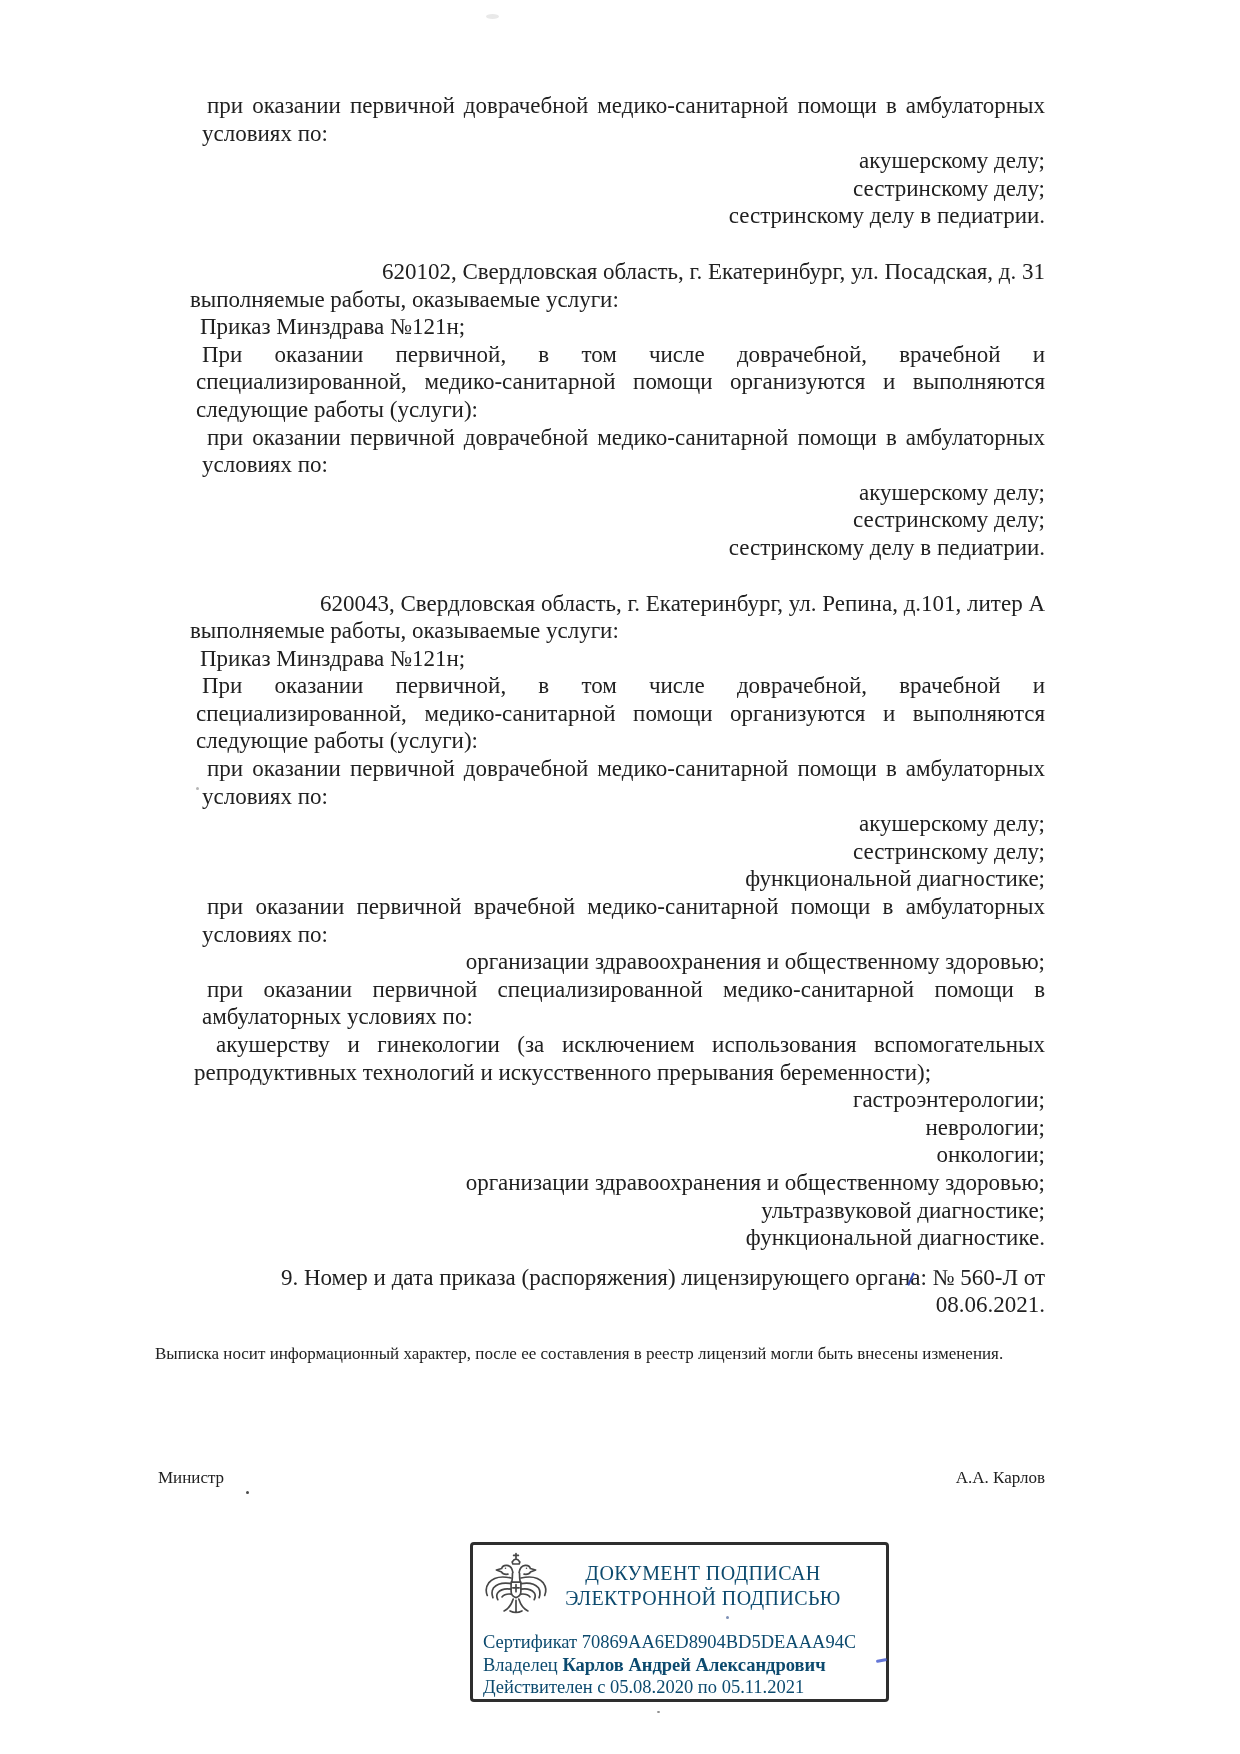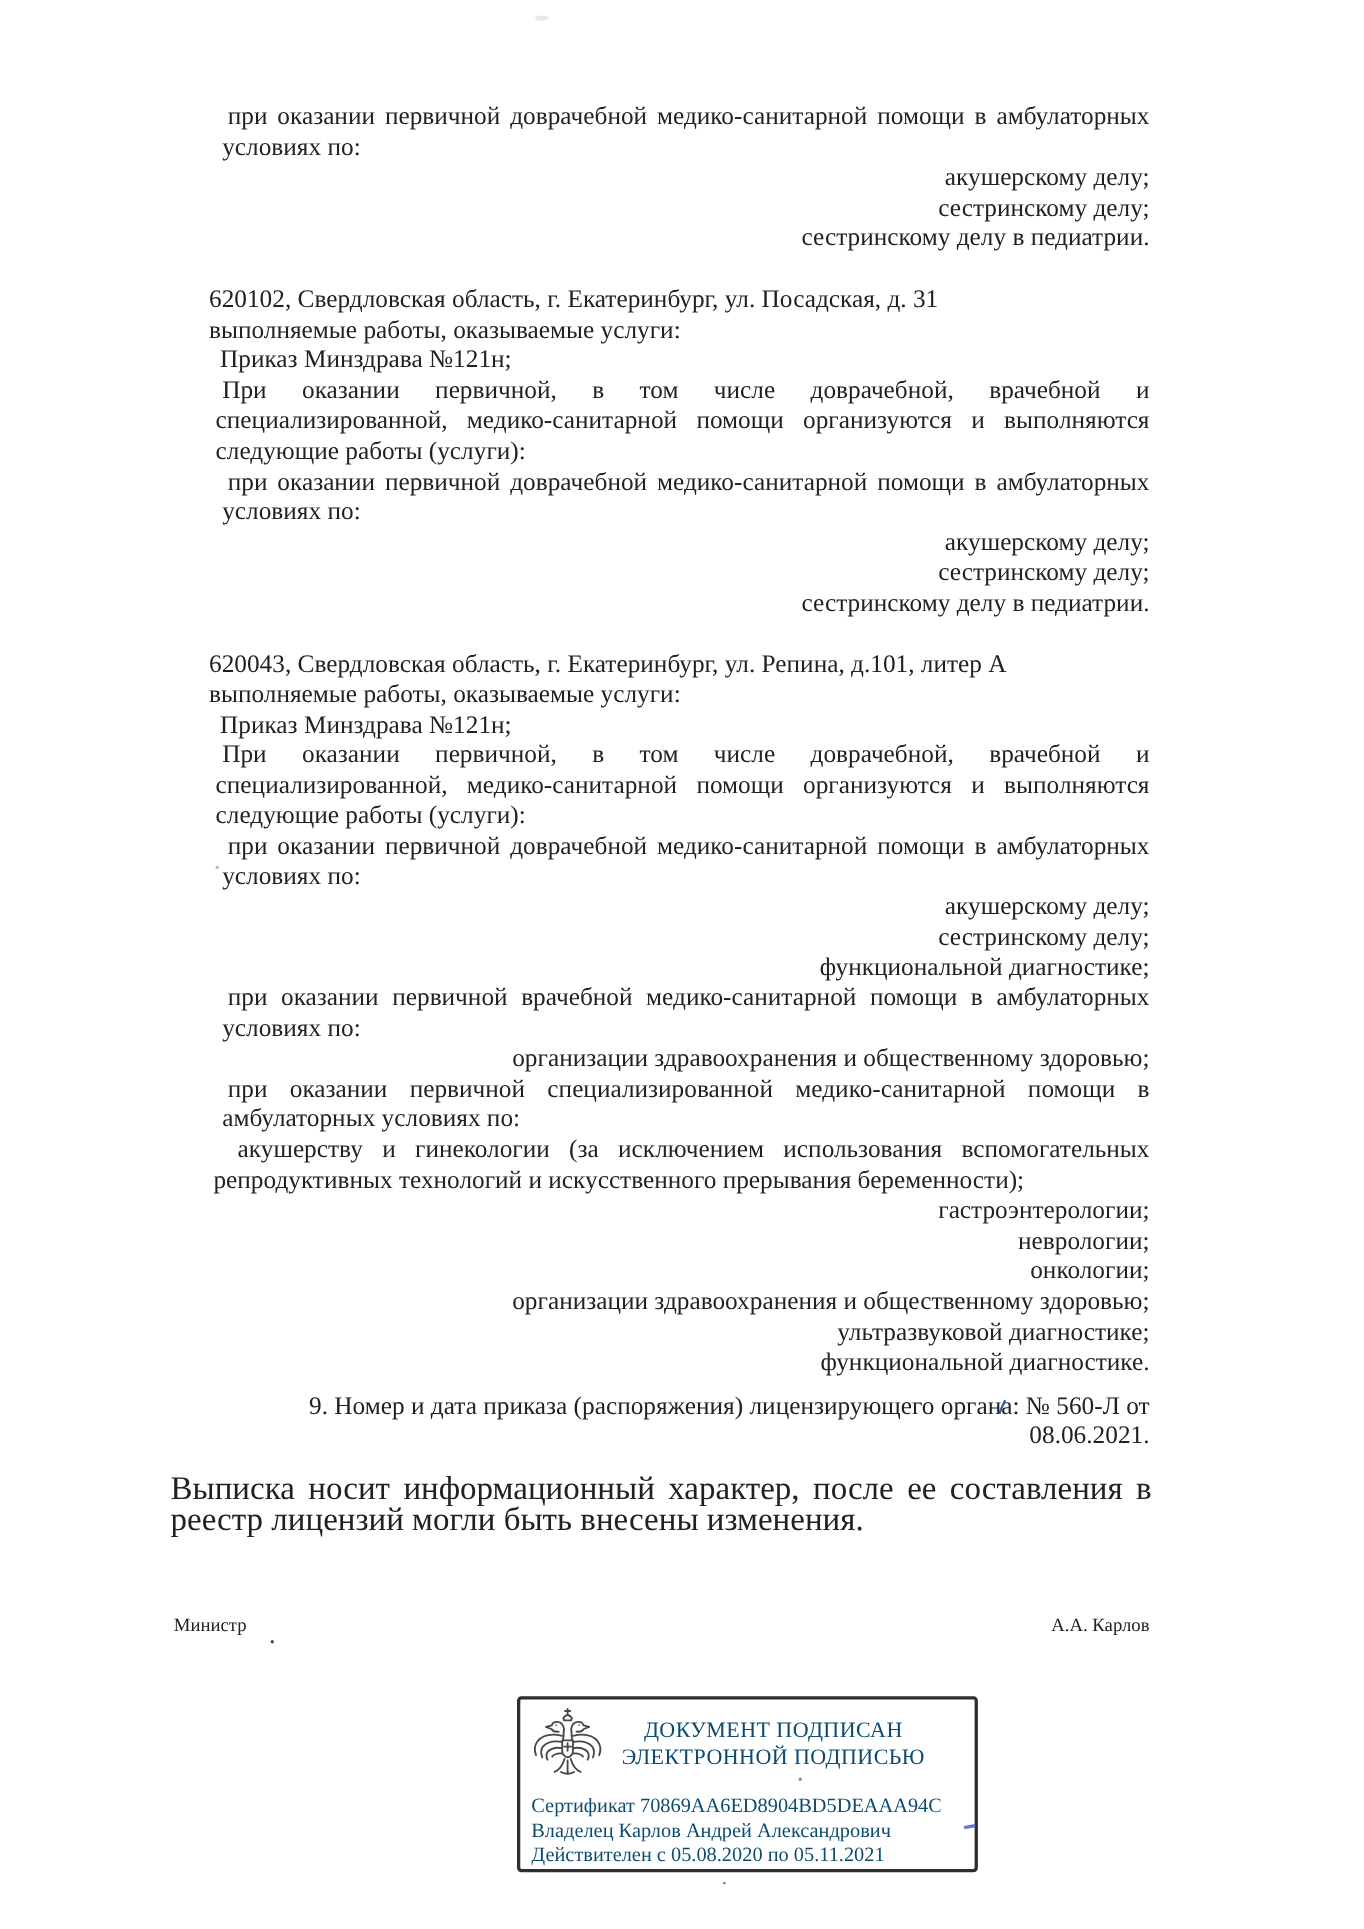--- a/index.html
+++ b/index.html
@@ -10,33 +10,33 @@
     overflow:hidden;
   }
   .page{position:absolute;inset:0;}
   p{margin:0;padding:0;}
 
   
   .text-col{
     position:absolute;left:190px;top:92px;width:855px;
     font-size:23px;line-height:27.6px;text-align:justify;
   }
-  .address{text-align:left;}
+  .address{text-align:right;}
   .gap{margin-top:28px;}
   .works{text-align:left;}
   .order{padding-left:10px;text-align:left;}
   .intro{padding-left:6px;text-indent:6px;}
   .sub{padding-left:12px;text-indent:5px;}
   .item{padding-left:26px;text-align:right;}
   .item-wrap{padding-left:4px;text-indent:22px;}
   .clause9{margin-top:12px;padding-left:17px;text-align:right;}
 
   .note{
     position:absolute;left:155px;top:1340px;width:892px;
-    font-size:30px;line-height:27.6px;text-align:justify;
+    font-size:17px;line-height:27.6px;text-align:justify;
   }
   .sig-row{
     position:absolute;left:158px;top:1464px;width:887px;
     display:flex;justify-content:space-between;
     font-size:17px;line-height:28px;
   }
   .sig-period{
     position:absolute;left:246px;top:1491px;width:3px;height:3px;
     background:#4a4a4a;border-radius:50%;
   }
@@ -50,21 +50,21 @@
   .stamp-emblem{position:absolute;left:8px;top:6px;}
   .stamp-title{
     position:absolute;left:88px;top:16px;width:284px;text-align:center;
     font-size:20px;line-height:25px;letter-spacing:.4px;
   }
   .stamp-body{
     position:absolute;left:10px;top:86px;width:372px;
     font-size:18.5px;line-height:22.5px;
   }
   .nowrap{white-space:nowrap;overflow:hidden;}
-  .stamp-body b{font-weight:400;}
+  .stamp-body b{font-weight:700;}
 
   
   .mark{position:absolute;}
   .pen-slash{left:910px;top:1272px;width:2px;height:14px;background:#3950b8;transform:rotate(24deg);border-radius:1px;}
   .pen-dash{left:876px;top:1659px;width:11px;height:3px;background:#4a5fd0;transform:rotate(-10deg);border-radius:2px;opacity:.85;}
   .speck-blue{left:726px;top:1616px;width:3px;height:3px;background:#7d8fb5;border-radius:50%;}
   .speck-gray1{left:657px;top:1711px;width:3px;height:2px;background:#8a8a8a;border-radius:50%;}
   .speck-gray2{left:196px;top:787px;width:3px;height:3px;background:#b5b5b5;border-radius:50%;}
   .smudge-top{left:486px;top:14px;width:13px;height:5px;background:#e9e9e9;border-radius:50%;}
 </style>

